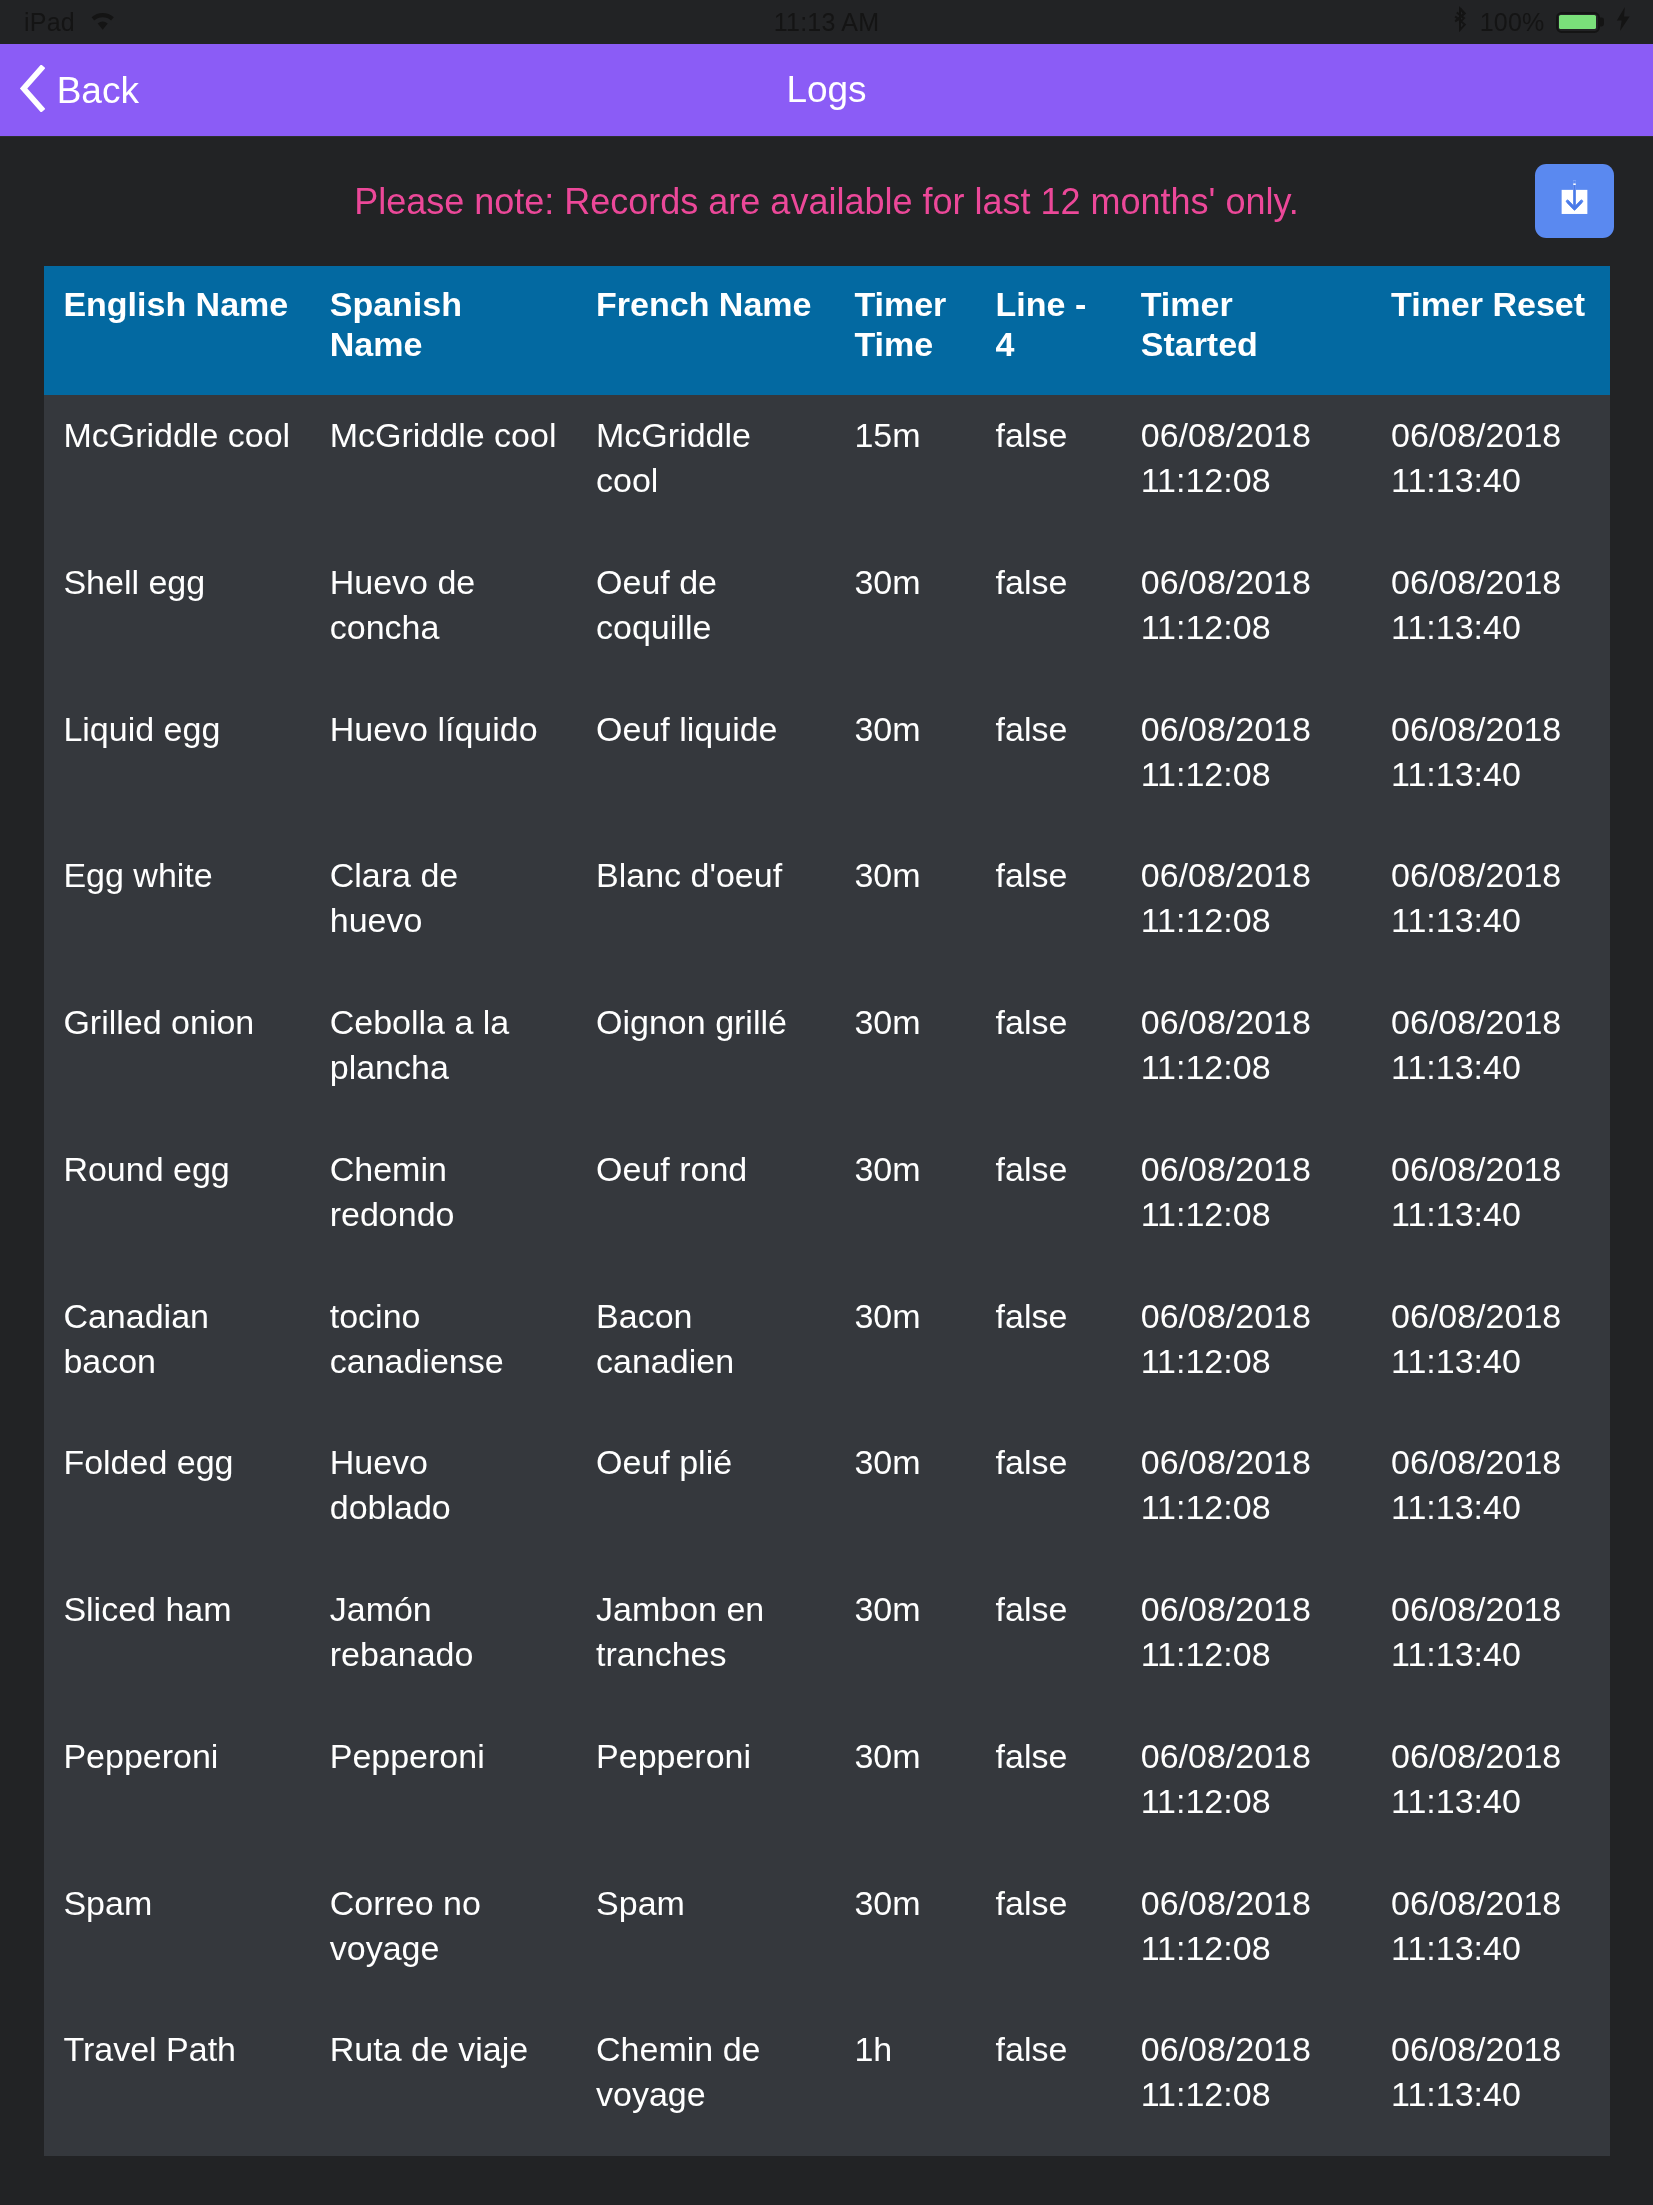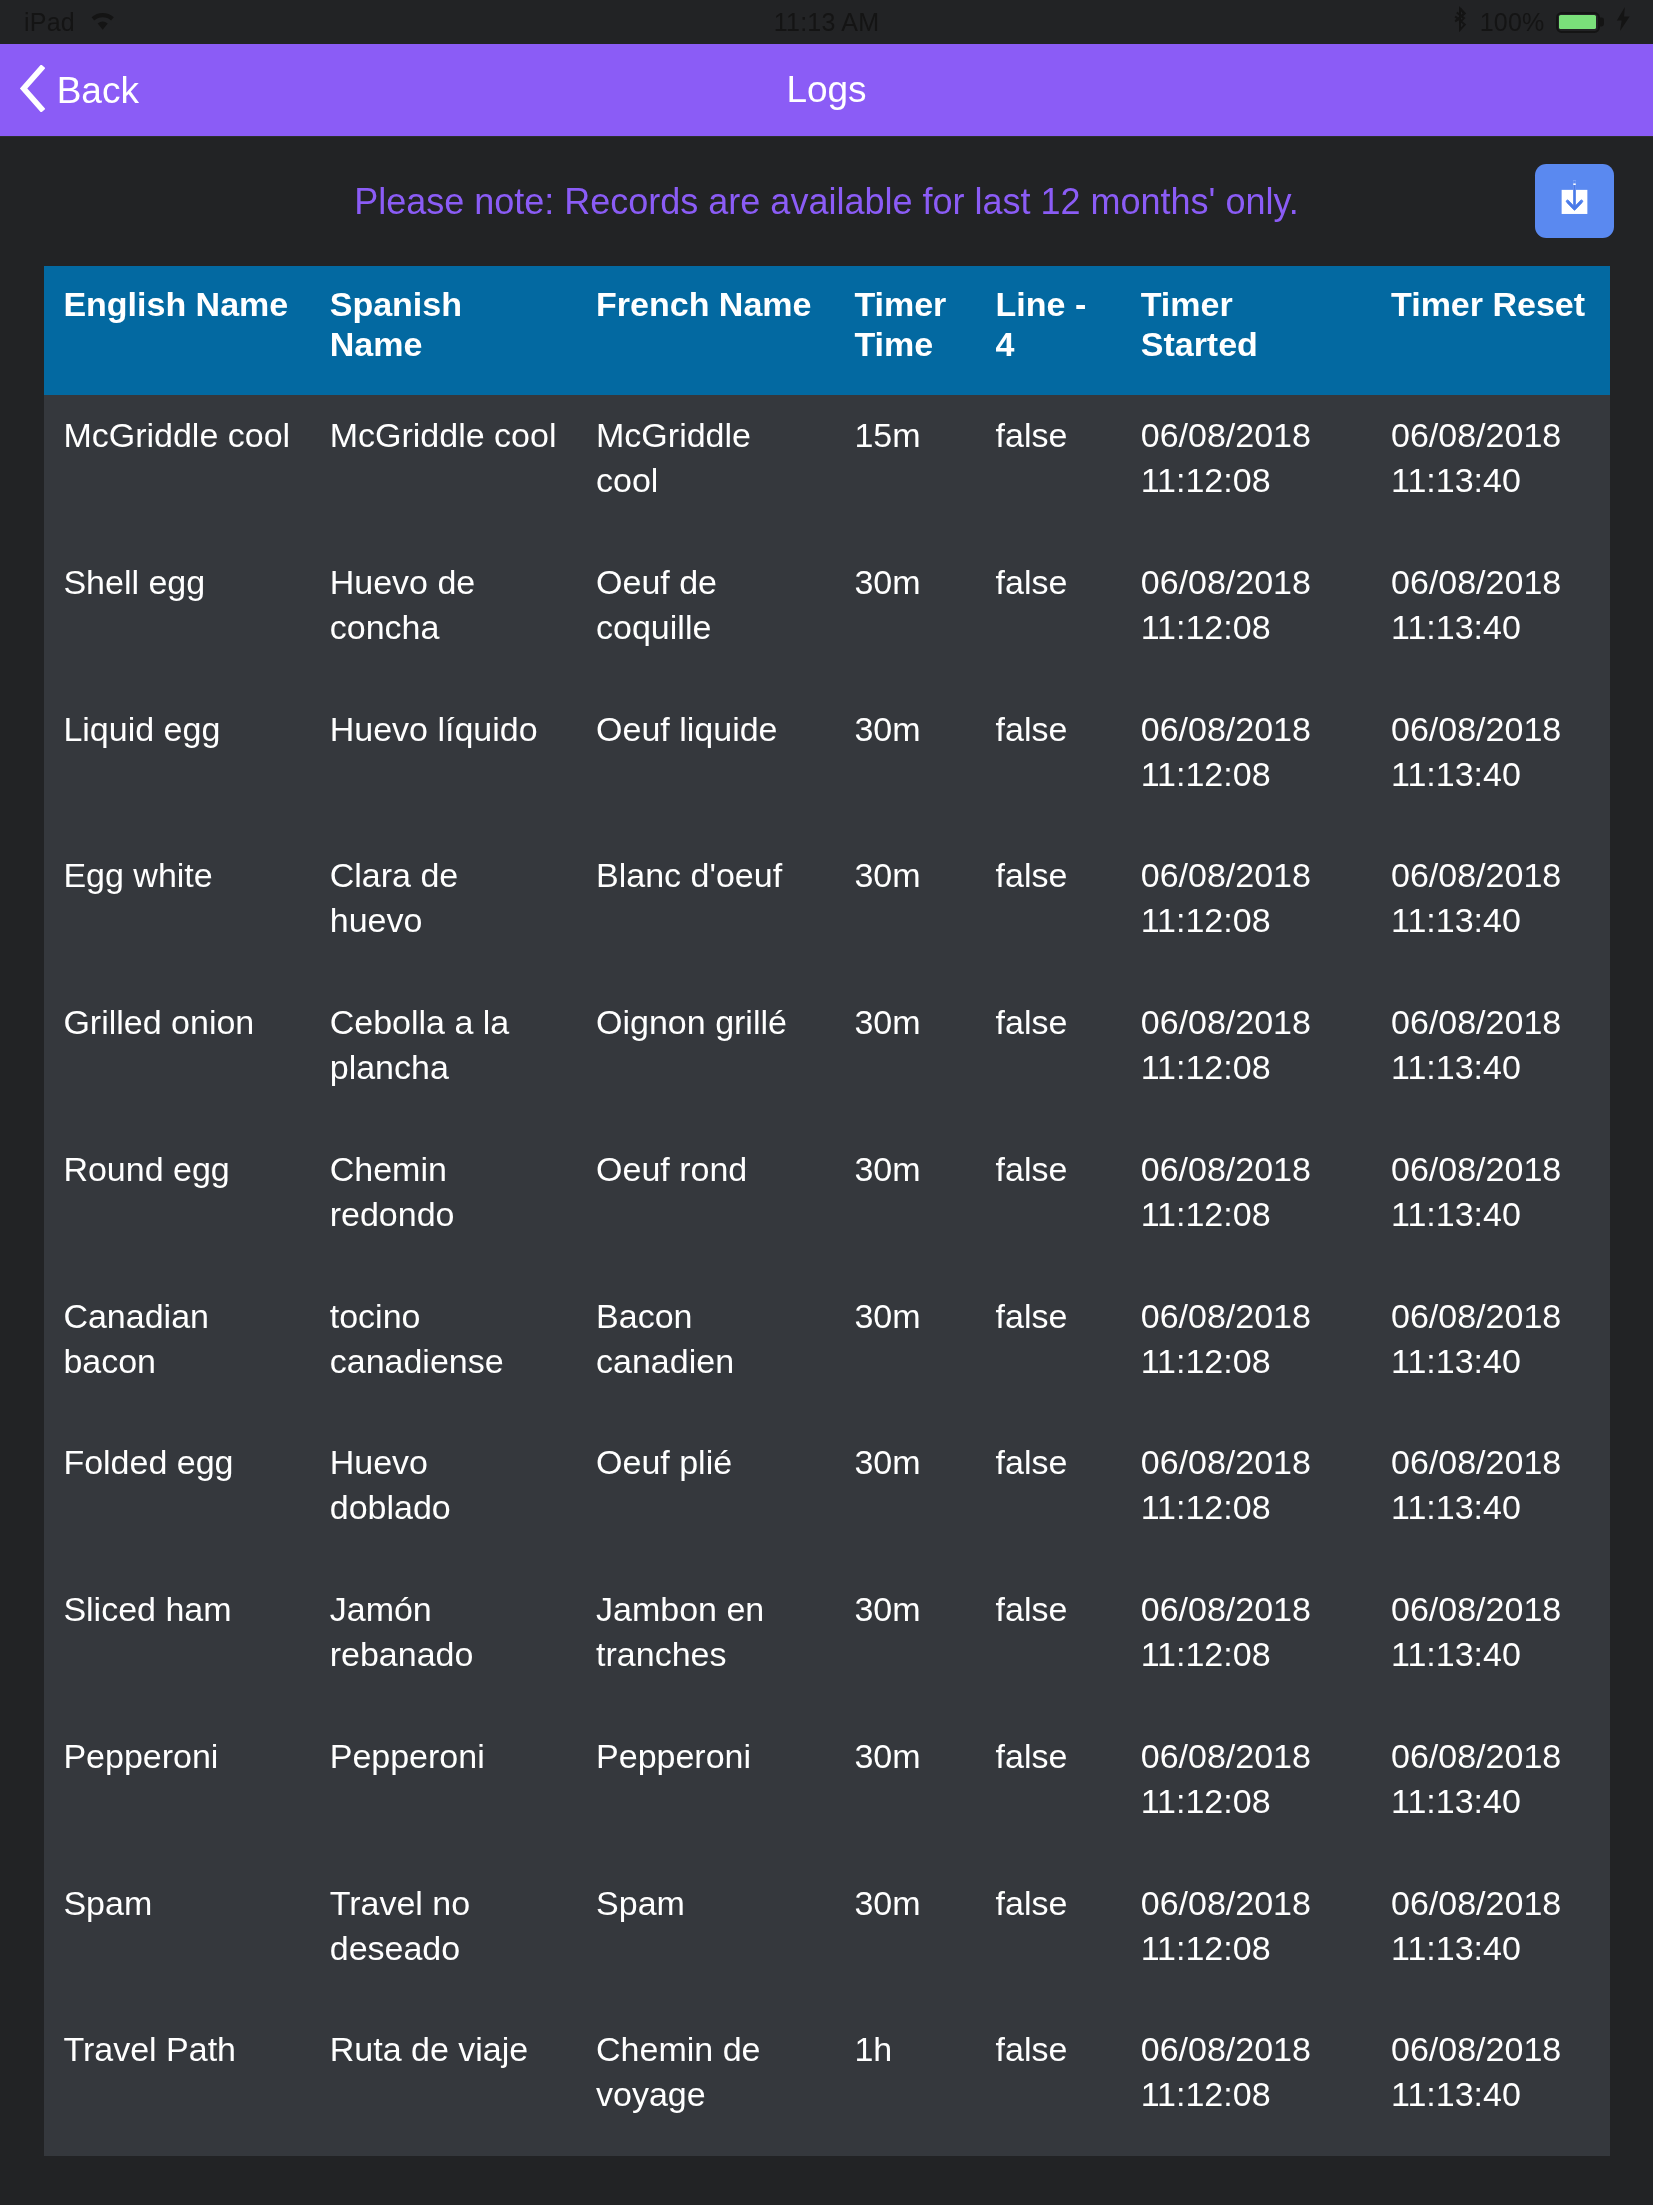--- a/index.html
+++ b/index.html
@@ -95,21 +95,21 @@
   
   .notice-bar {
     position: relative;
     height: 129px;
     display: flex;
     align-items: center;
     justify-content: center;
     background: #222325;
   }
   .notice-text {
-    color: #8b5cf6;
+    color: #ec4899;
     font-size: 36px;
     text-align: center;
     max-width: 1292px;
   }
   .download-button {
     position: absolute;
     right: 39px;
     top: 27.4px;
     width: 79px;
     height: 74px;
@@ -341,21 +341,21 @@
           <td>Pepperoni</td>
           <td>Pepperoni</td>
           <td>Pepperoni</td>
           <td>30m</td>
           <td>false</td>
           <td>06/08/2018 11:12:08</td>
           <td>06/08/2018 11:13:40</td>
         </tr>
         <tr>
           <td>Spam</td>
-          <td>Travel no deseado</td>
+          <td>Correo no voyage</td>
           <td>Spam</td>
           <td>30m</td>
           <td>false</td>
           <td>06/08/2018 11:12:08</td>
           <td>06/08/2018 11:13:40</td>
         </tr>
         <tr>
           <td>Travel Path</td>
           <td>Ruta de viaje</td>
           <td>Chemin de voyage</td>

